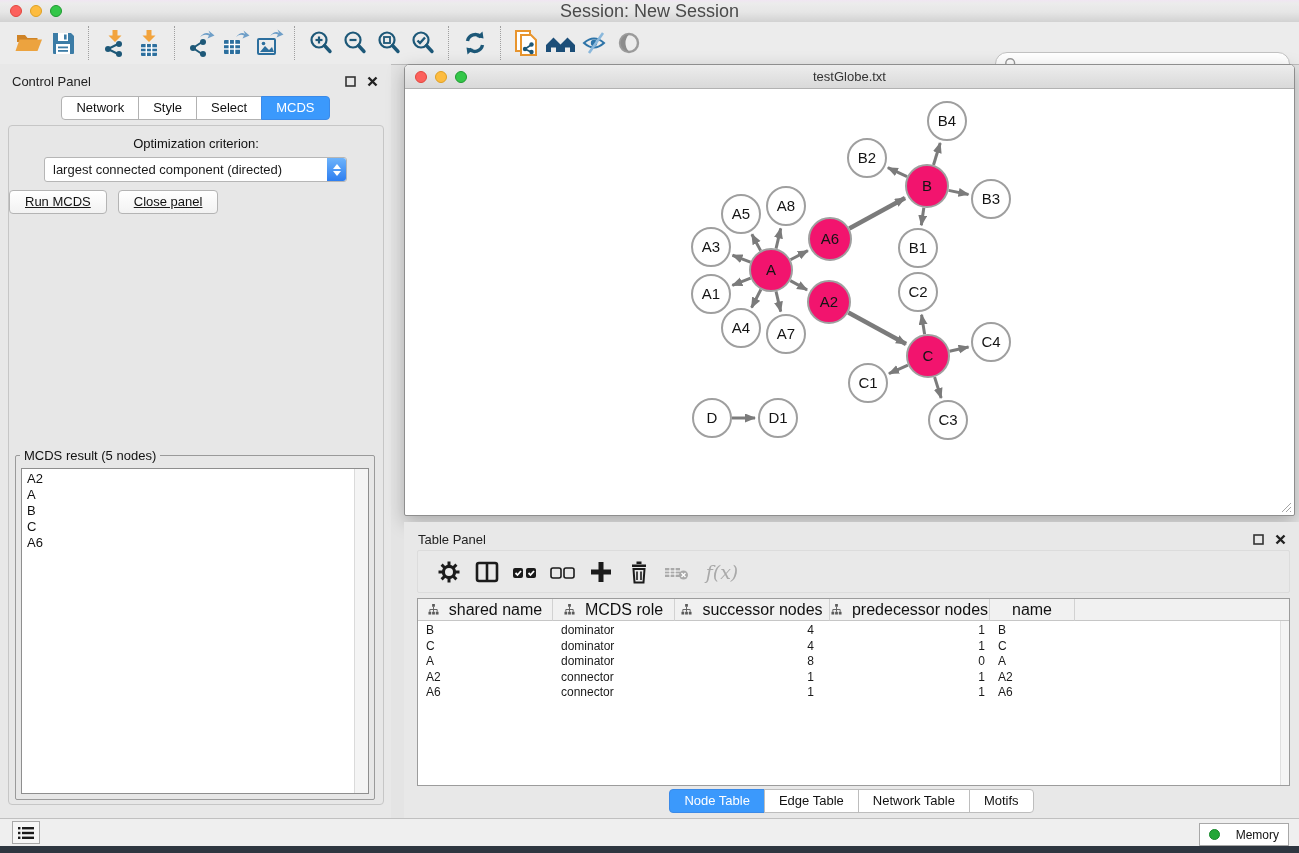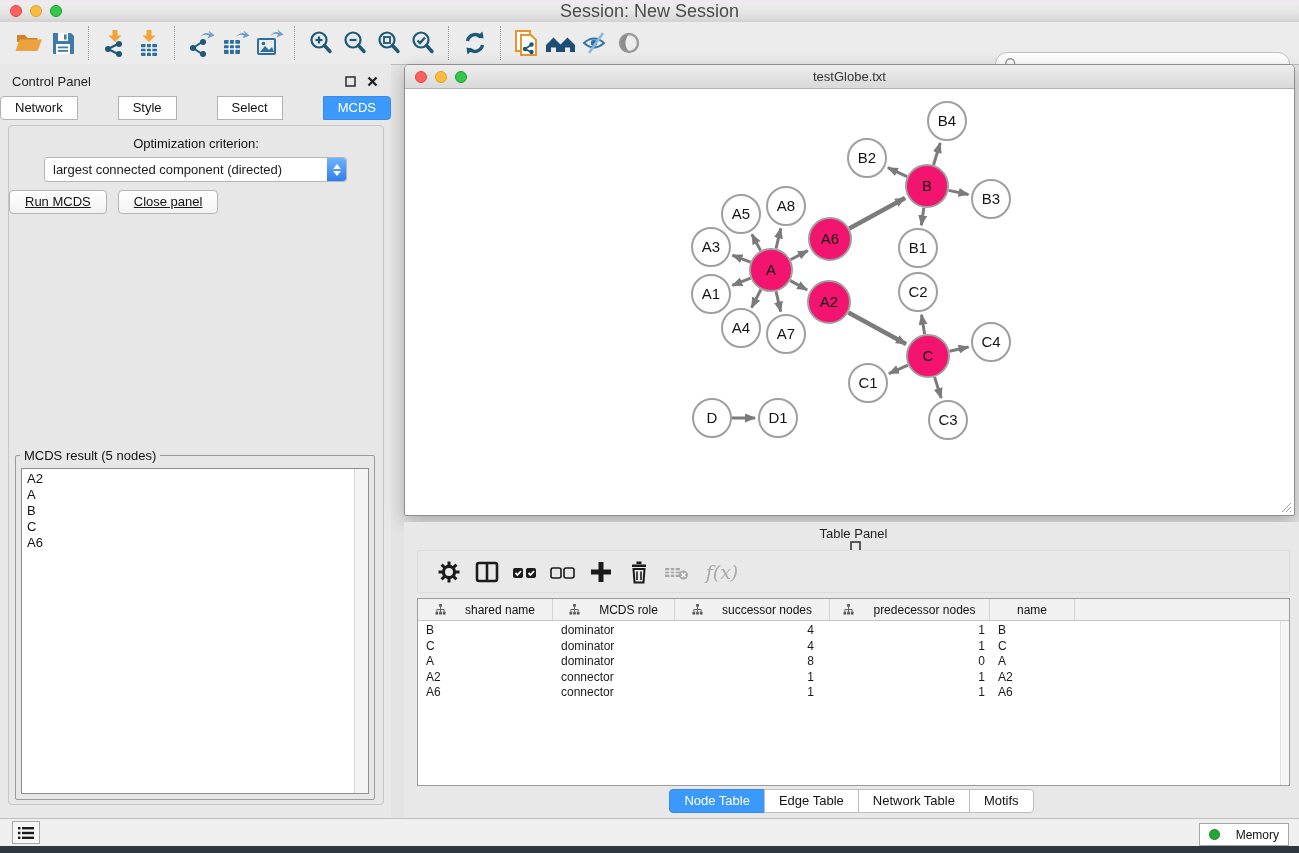--- a/index.html
+++ b/index.html
@@ -25,21 +25,21 @@
   .tb-sep{width:1px;height:34px;border-left:1px dotted #9f9f9f;margin:0 8px;flex:0 0 auto;}
   .searchbox{position:absolute;right:9px;top:30px;width:295px;height:24px;background:#fff;
     border:1px solid #c2c2c2;border-radius:12px;display:flex;align-items:center;padding-left:8px;box-sizing:border-box;}
   .searchbox input{border:none;outline:none;flex:1;font-size:13px;font-family:"Liberation Sans",sans-serif;background:transparent;margin-left:5px;}
 
   
   .cpanel{left:0;top:64px;width:391px;height:754px;background:#e8e8e8;}
   .panel-head{height:26px;display:flex;align-items:center;padding:4px 10px 0 12px;}
   .panel-head .ph-title{font-size:13px;color:#222;flex:1;}
   .ph-btn{width:18px;height:16px;display:flex;align-items:center;justify-content:center;margin-left:4px;}
-  .cp-tabs{position:absolute;left:0;right:0;top:32px;display:flex;justify-content:space-between;z-index:3;}
+  .cp-tabs{position:absolute;left:0;right:0;top:32px;display:flex;justify-content:center;z-index:3;}
   .cp-tab{background:#fff;border:1px solid #b2b2b2;padding:3px 14px 4px;font-size:13px;margin-left:-1px;
     color:#111;}
   .cp-tab:first-child{border-radius:4px 0 0 4px;margin-left:0;}
   .cp-tab:last-child{border-radius:0 4px 4px 0;}
   .cp-tab.active{background:#3b99fc;border-color:#3b8ae8;color:#fff;}
   .cp-body{position:absolute;left:8px;right:7px;top:61px;bottom:13px;background:#e7e7e7;
     border:1px solid #c6c6c6;border-radius:4px;padding-left:12px;}
   .opt-label{position:absolute;left:0;right:0;top:10px;text-align:center;font-size:13px;color:#111;}
   .dropdown{position:absolute;left:35px;right:36px;top:31px;height:23px;background:#fff;border:1px solid #b6b6b6;
     border-radius:3px;display:flex;align-items:center;font-size:13px;}
@@ -69,21 +69,21 @@
 
   
   .tpanel{left:404px;top:522px;width:895px;height:296px;background:#e8e8e8;}
   .tp-toolbar{position:absolute;left:13px;right:9px;top:28px;height:43px;background:#e9e9e9;
     border:1px solid #dcdcdc;border-radius:2px;display:flex;align-items:center;padding-left:12px;box-sizing:border-box;}
   .tp-icon{width:38px;height:32px;display:flex;align-items:center;justify-content:center;flex:0 0 auto;}
   .fx{font-family:"DejaVu Serif",serif;font-style:italic;font-size:19px;color:#a9a9a9;}
   .ttable{position:absolute;left:13px;right:9px;top:76px;bottom:32px;background:#fff;border:1px solid #9c9c9c;overflow:hidden;}
   .tgrid{display:grid;grid-template-columns:135px 122px 155px 160px 85px 1fr;}
   .th{background:#f1f1f1;border-bottom:1px solid #c6c6c6;border-right:1px solid #d2d2d2;height:21px;
-    display:flex;align-items:center;justify-content:center;gap:19px;font-size:12px;color:#111;}
+    display:flex;align-items:center;justify-content:center;gap:10px;font-size:16px;color:#111;}
   .th:last-child{border-right:none;}
   .td{font-size:12px;height:15.6px;line-height:15.6px;padding-left:8px;white-space:nowrap;overflow:hidden;}
   .td.num{text-align:right;padding-left:0;padding-right:16px;}
   .td.num2{text-align:right;padding-left:0;padding-right:5px;}
   .tbody{margin-top:2px;}
   .t-scroll{position:absolute;top:22px;right:0;bottom:0;width:8px;background:#f5f5f5;border-left:1px solid #e0e0e0;}
   .tp-tabs{position:absolute;left:0;right:0;bottom:5px;display:flex;justify-content:center;}
   .tp-tab{background:#fff;border:1px solid #bdbdbd;padding:3px 14px 4px;font-size:13px;margin-left:-1px;color:#111;}
   .tp-tab:first-child{border-radius:4px 0 0 4px;margin-left:0;}
   .tp-tab:last-child{border-radius:0 4px 4px 0;}
@@ -441,21 +441,21 @@
   <svg class="resize-grip" width="13" height="13" viewBox="0 0 13 13">
     <g stroke="#a5a5a5" stroke-width="1">
         <line x1="12" y1="3" x2="3" y2="12"></line>
         <line x1="12" y1="7" x2="7" y2="12"></line>
         <line x1="12" y1="11" x2="11" y2="12"></line>
       </g>
   </svg>
 </div>
 
 <div class="abs tpanel">
-  <div class="panel-head" style="padding-left:14px;flex-direction:column;">
+  <div class="panel-head" style="padding-left:14px;">
     <div class="ph-title">Table Panel</div>
     <div class="ph-btn">
       <svg width="11" height="11" viewBox="0 0 11 11">
         <rect x="1" y="1" width="9" height="9" fill="none" stroke="#333" stroke-width="1.6"></rect>
         </svg>
     </div>
     <div class="ph-btn">
       <svg width="11" height="11" viewBox="0 0 11 11">
         <path d="M1.5 1.5 L9.5 9.5 M9.5 1.5 L1.5 9.5" stroke="#222" stroke-width="2.4"></path>
         </svg>

